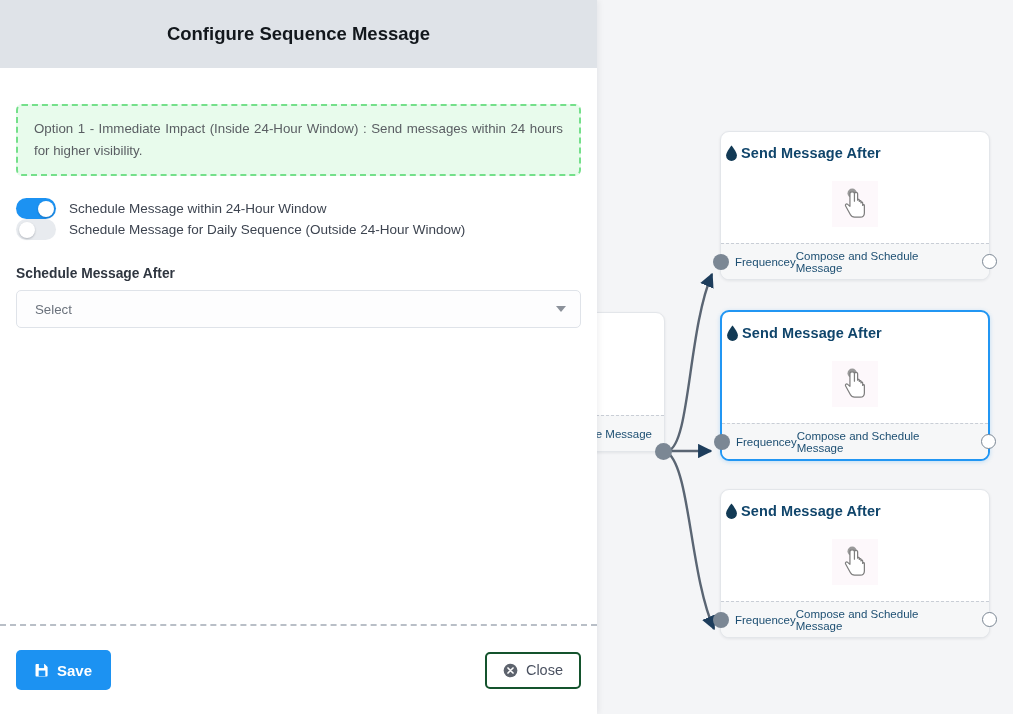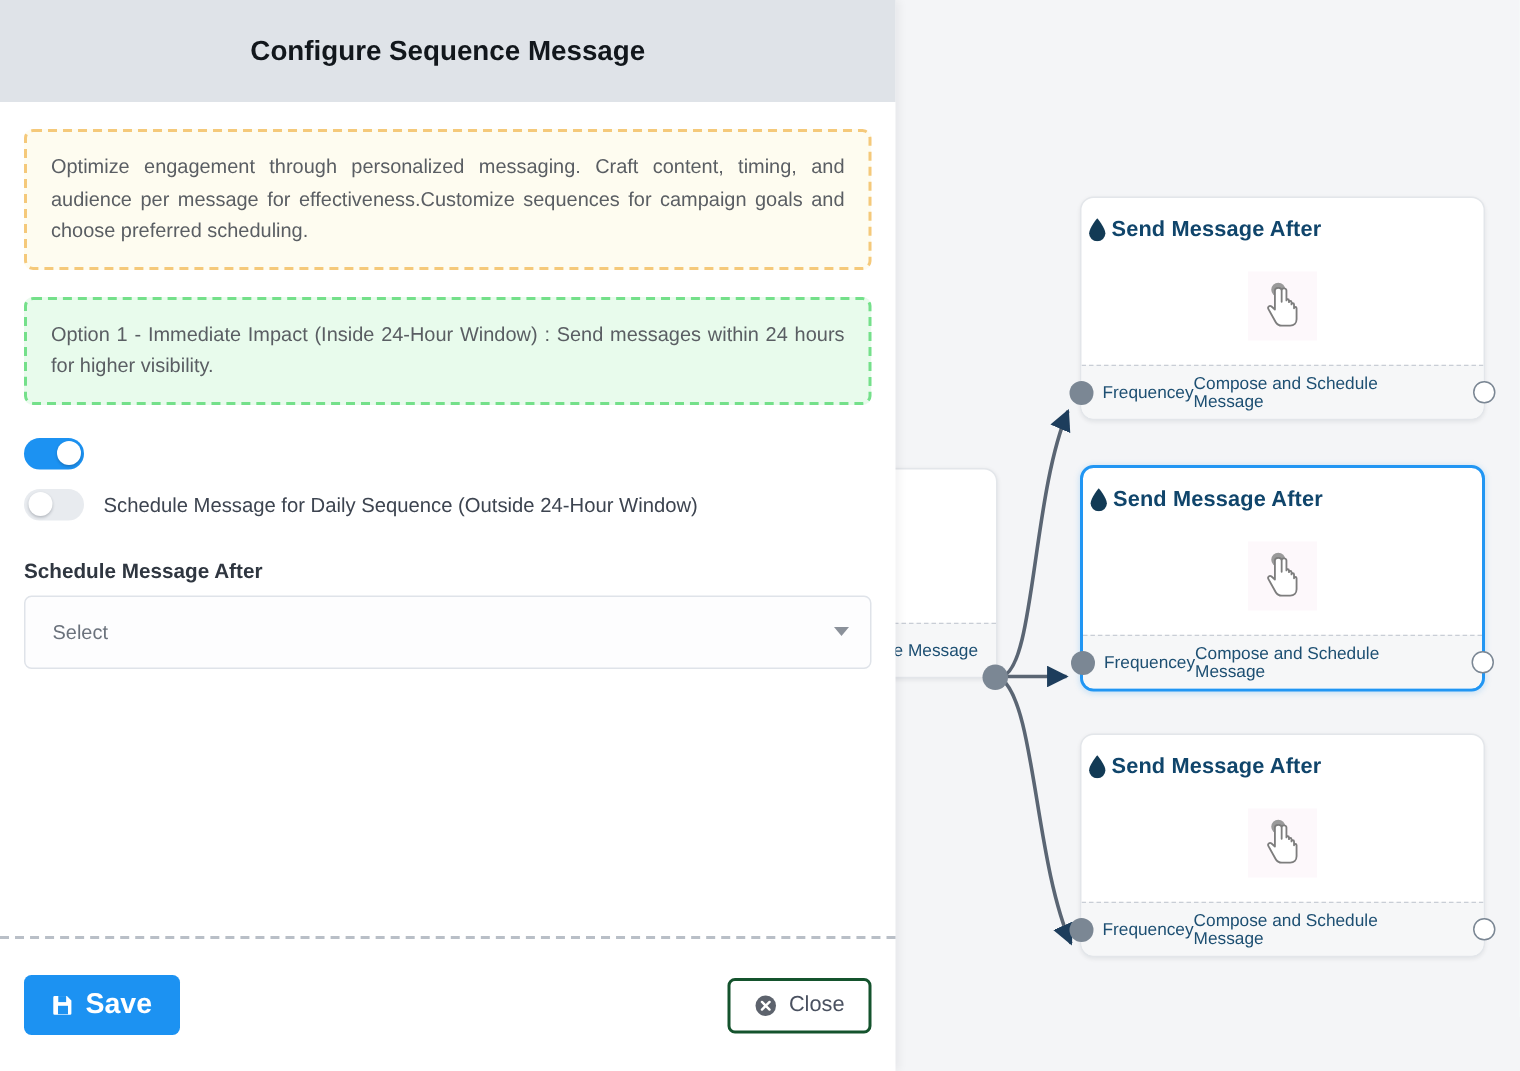--- a/index.html
+++ b/index.html
@@ -115,40 +115,40 @@
   .callout.info {
     border: 2px dashed #f5c97a; background: #fefcf0; color: #5a5e63;
   }
   .callout.ok {
     border: 2px dashed #74e08a; background: #e8fbec; color: #5a5e63;
     margin-top: 18px;
   }
 
   .switch-row { display: flex; align-items: center; gap: 13px; }
   .switch-row.first { margin-top: 22px; }
-  .switch-row.second { margin-top: 13px; align-items: center; }
+  .switch-row.second { margin-top: 0; align-items: center; }
   .switch {
     width: 40px; height: 21px; border-radius: 11px;
     position: relative; flex: 0 0 auto;
     background: #e8ebef;
   }
   .switch.on { background: #1c92f2; }
   .switch .knob {
     position: absolute; top: 2.5px; left: 2.5px;
     width: 16px; height: 16px; border-radius: 50%;
     background: #ffffff; box-shadow: 0 1px 2px rgba(16,24,40,.25);
   }
   .switch.on .knob { left: 21.5px; }
   .switch-label { font-size: 13.5px; color: #3d4450; }
 
   .field-label {
     margin-top: 26px; font-size: 13.8px; color: #2f3640; font-weight: bold;
   }
   .select {
-    margin-top: 9px; height: 49px;
+    margin-top: 9px; height: 38px;
     border: 1px solid #dfe3e9; border-radius: 5px;
     background: #fdfdfe;
     display: flex; align-items: center; padding: 0 14px 0 18px;
   }
   .select-value { font-size: 13.3px; color: #6b727c; }
   .caret {
     margin-left: auto; width: 0; height: 0;
     border-left: 5.5px solid transparent; border-right: 5.5px solid transparent;
     border-top: 6.5px solid #8b919a;
   }
@@ -158,21 +158,21 @@
     height: 88px; display: flex; align-items: center;
     padding: 0 16px;
   }
   .btn {
     display: inline-flex; align-items: center; gap: 8px;
     border-radius: 5px; cursor: pointer; user-select: none;
   }
   .btn-save {
     background: #1c92f2; color: #ffffff;
     height: 40px; padding: 0 19px;
-    font-size: 19px; font-weight: bold;
+    font-size: 15px; font-weight: bold;
     border: none;
     text-align: right;
   }
   .save-icon { width: 14px; height: 14px; display: block; }
   .btn-close {
     margin-left: auto; background: #ffffff; color: #4a5160;
     height: 37px; padding: 0 16px;
     font-size: 14.5px;
     border: 2px solid #14532d;
   }
@@ -272,29 +272,29 @@
   </div>
 
   <div class="dialog">
 
     <div class="dialog-header">
       <span class="dialog-title">Configure Sequence Message</span>
     </div>
 
     <div class="dialog-body">
 
-      <div class="callout info">Optimize engagement through personalized messaging. Craft content, timing, and audience per message for effectiveness.Customize sequences for campaign goals and choose preferred scheduling.</div>
 
       <div class="callout ok">Option 1 - Immediate Impact (Inside 24-Hour Window) : Send messages within 24 hours for higher visibility.</div>
 
 
       <div class="switch-row first">
         <div class="switch on">
           <div class="knob"></div>
         </div>
+        <span class="switch-label">Schedule Message within 24-Hour Window</span>
       </div>
 
       <div class="switch-row second">
         <div class="switch">
           <div class="knob"></div>
         </div>
         <span class="switch-label">Schedule Message for Daily Sequence (Outside 24-Hour Window)</span>
       </div>
 
       <div class="field-label">Schedule Message After</div>

